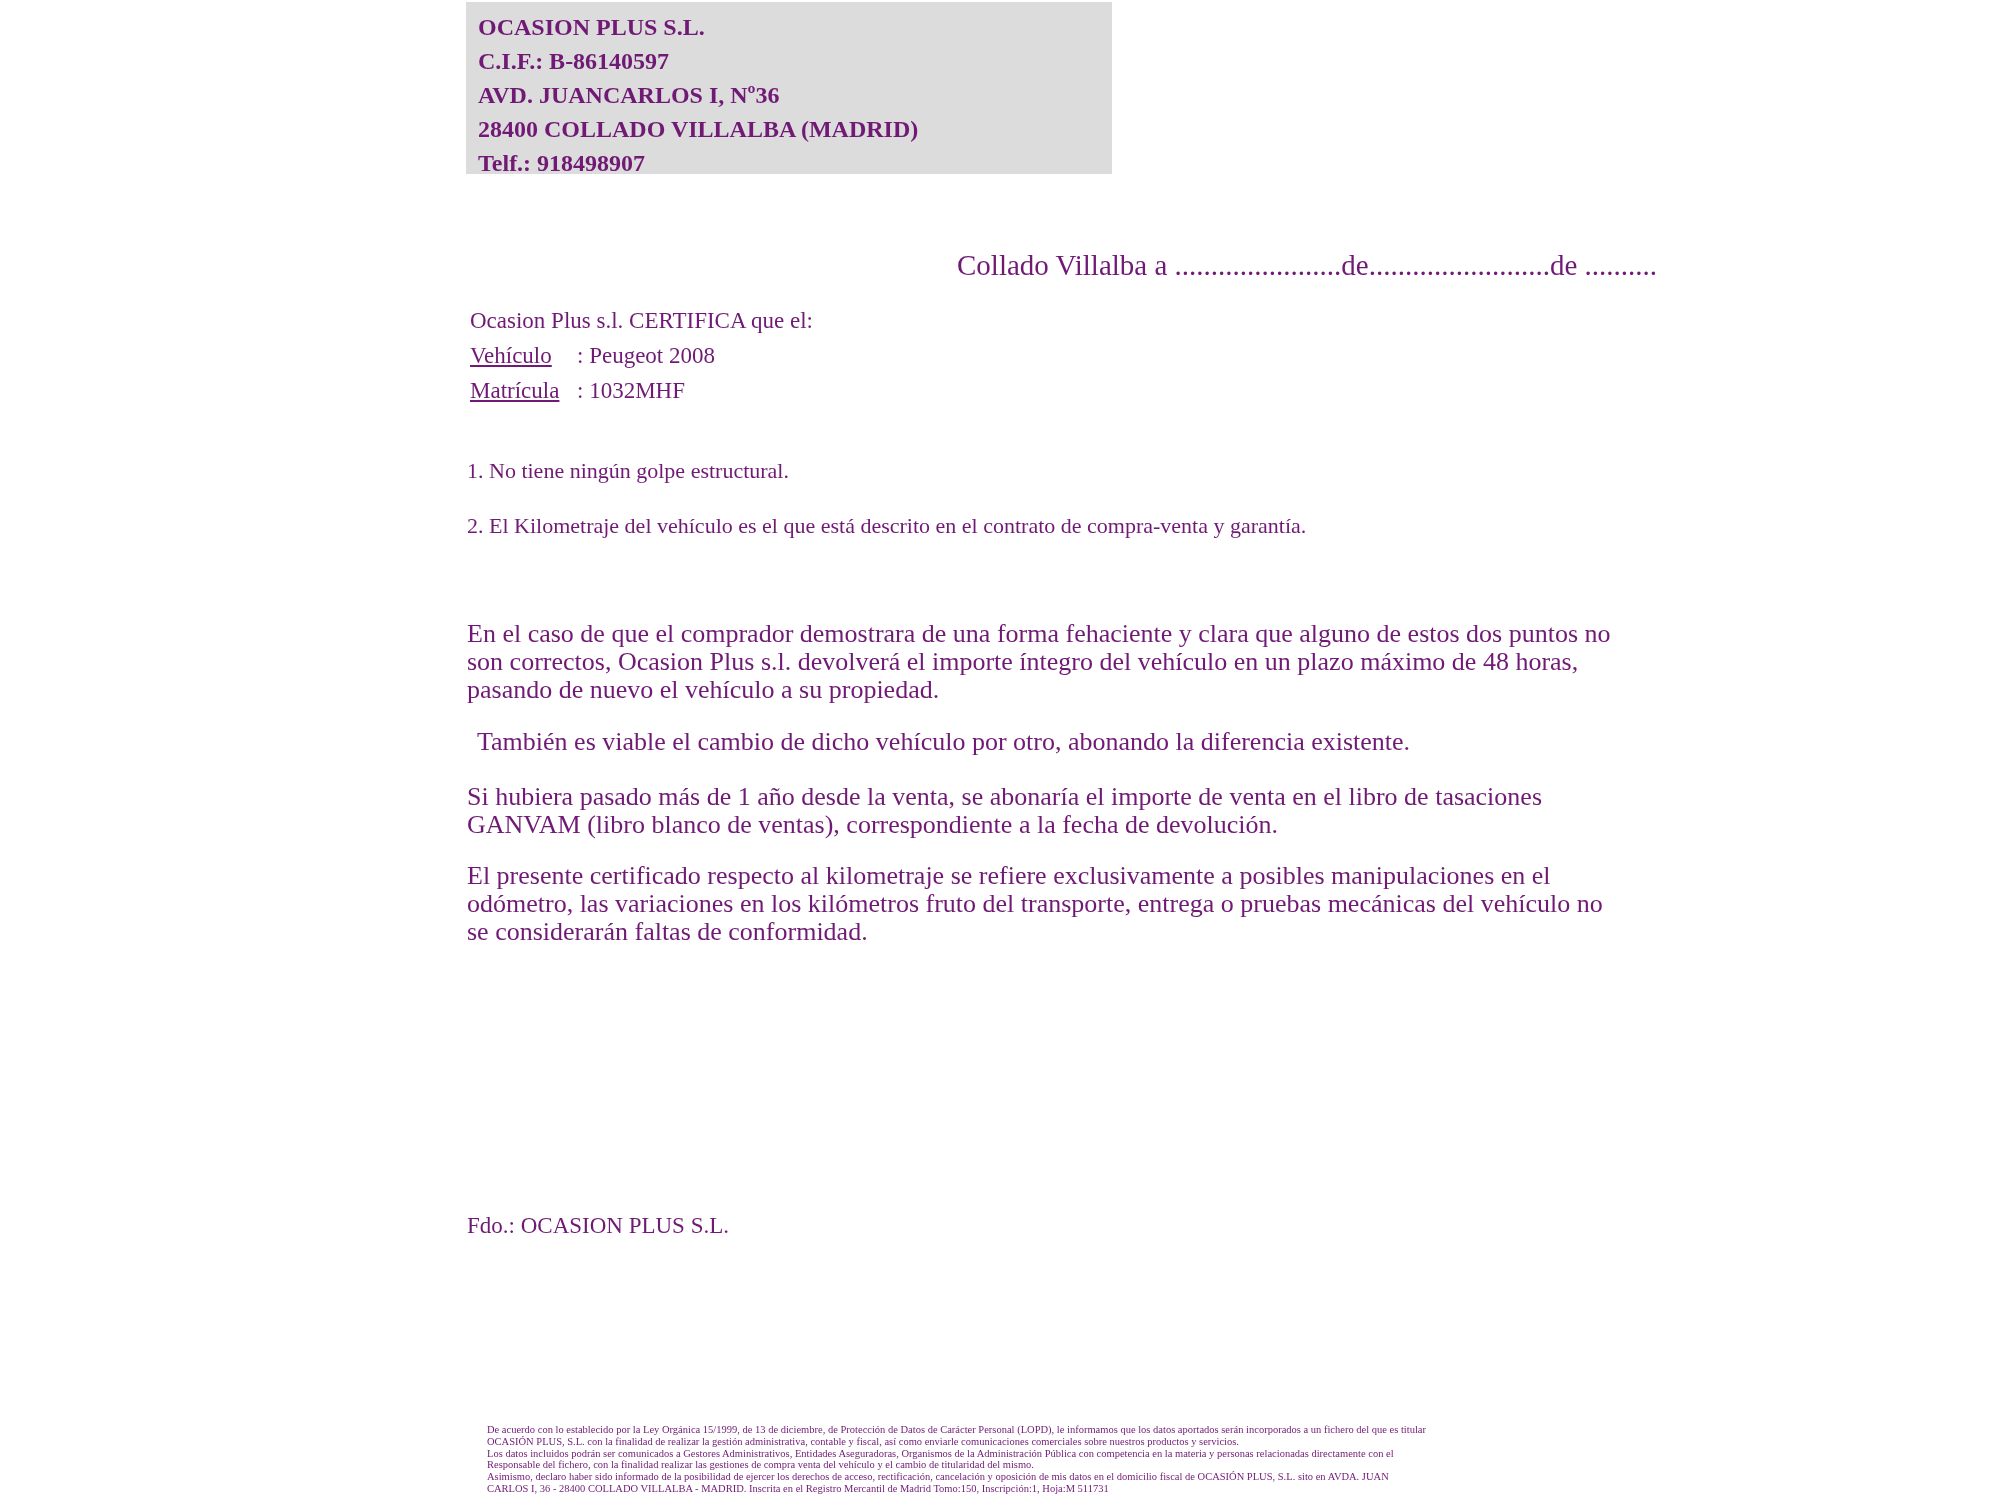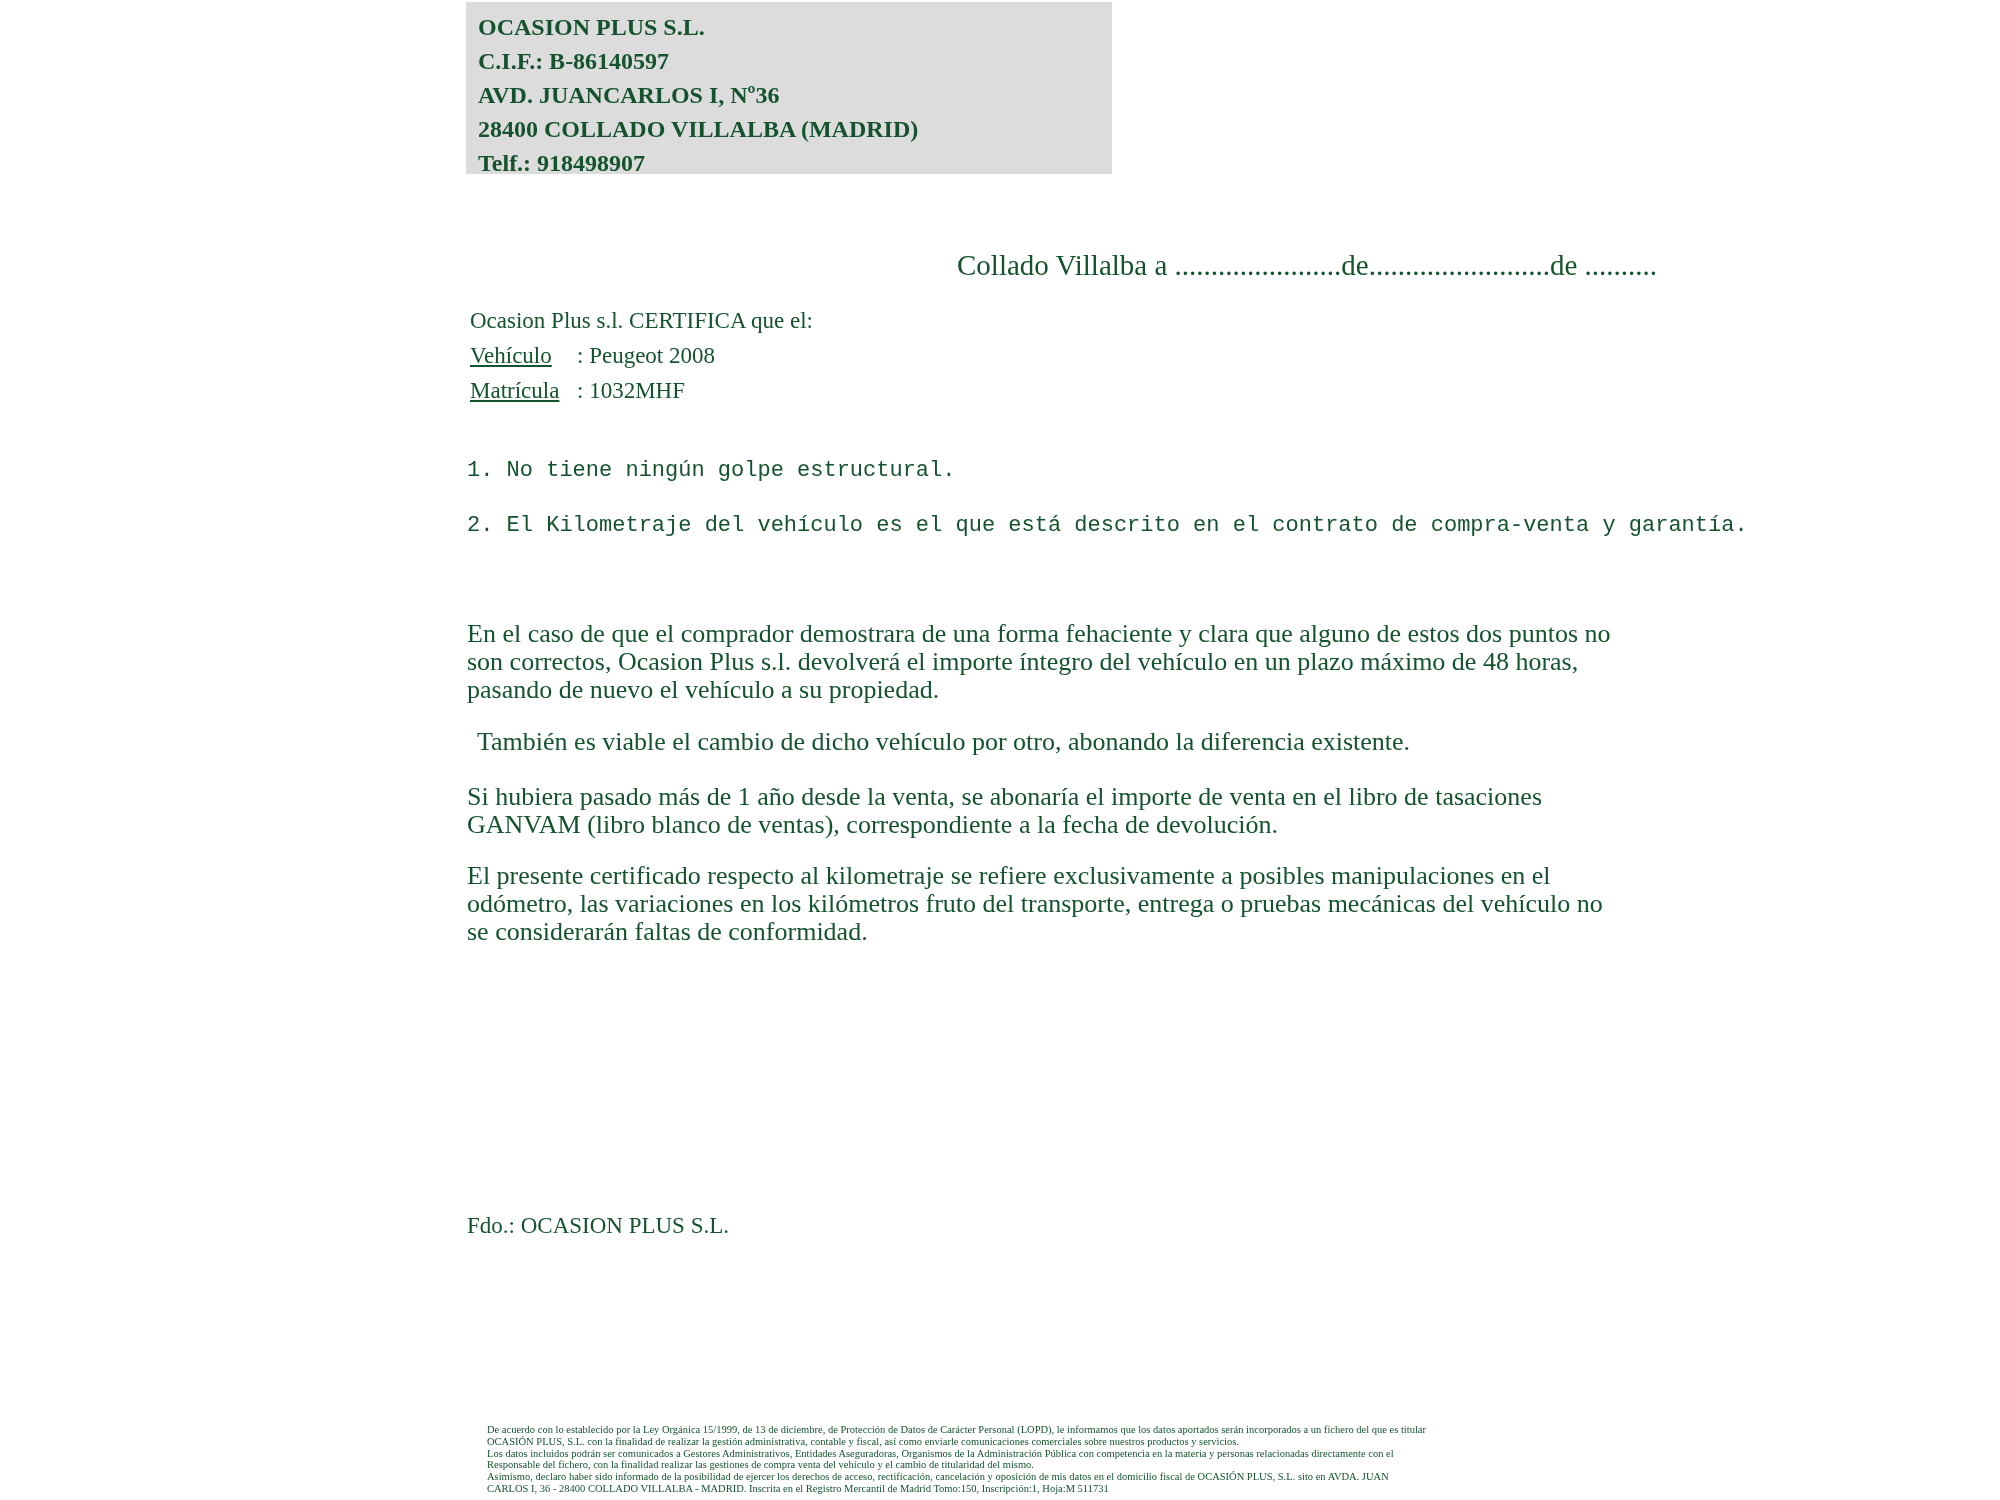--- a/index.html
+++ b/index.html
@@ -6,21 +6,21 @@
     margin: 0;
     padding: 0;
     background: #ffffff;
   }
   .page {
     position: relative;
     width: 2000px;
     height: 1500px;
     background: #ffffff;
     font-family: "Liberation Serif", "DejaVu Serif", serif;
-    color: #14532d;
+    color: #701a75;
     overflow: hidden;
   }
 
   
   .letterhead {
     position: absolute;
     left: 466px;
     top: 2px;
     width: 646px;
     height: 172px;
@@ -64,21 +64,20 @@
     width: 107px;
     text-decoration: underline;
   }
 
   
   .point {
     position: absolute;
     left: 467px;
     font-size: 22px;
     white-space: nowrap;
-    font-family: Liberation Mono, monospace;
   }
   .point.p1 { top: 458px; }
   .point.p2 { top: 513px; }
 
   
   .para {
     position: absolute;
     left: 467px;
     width: 1090px;
     font-size: 26px;

